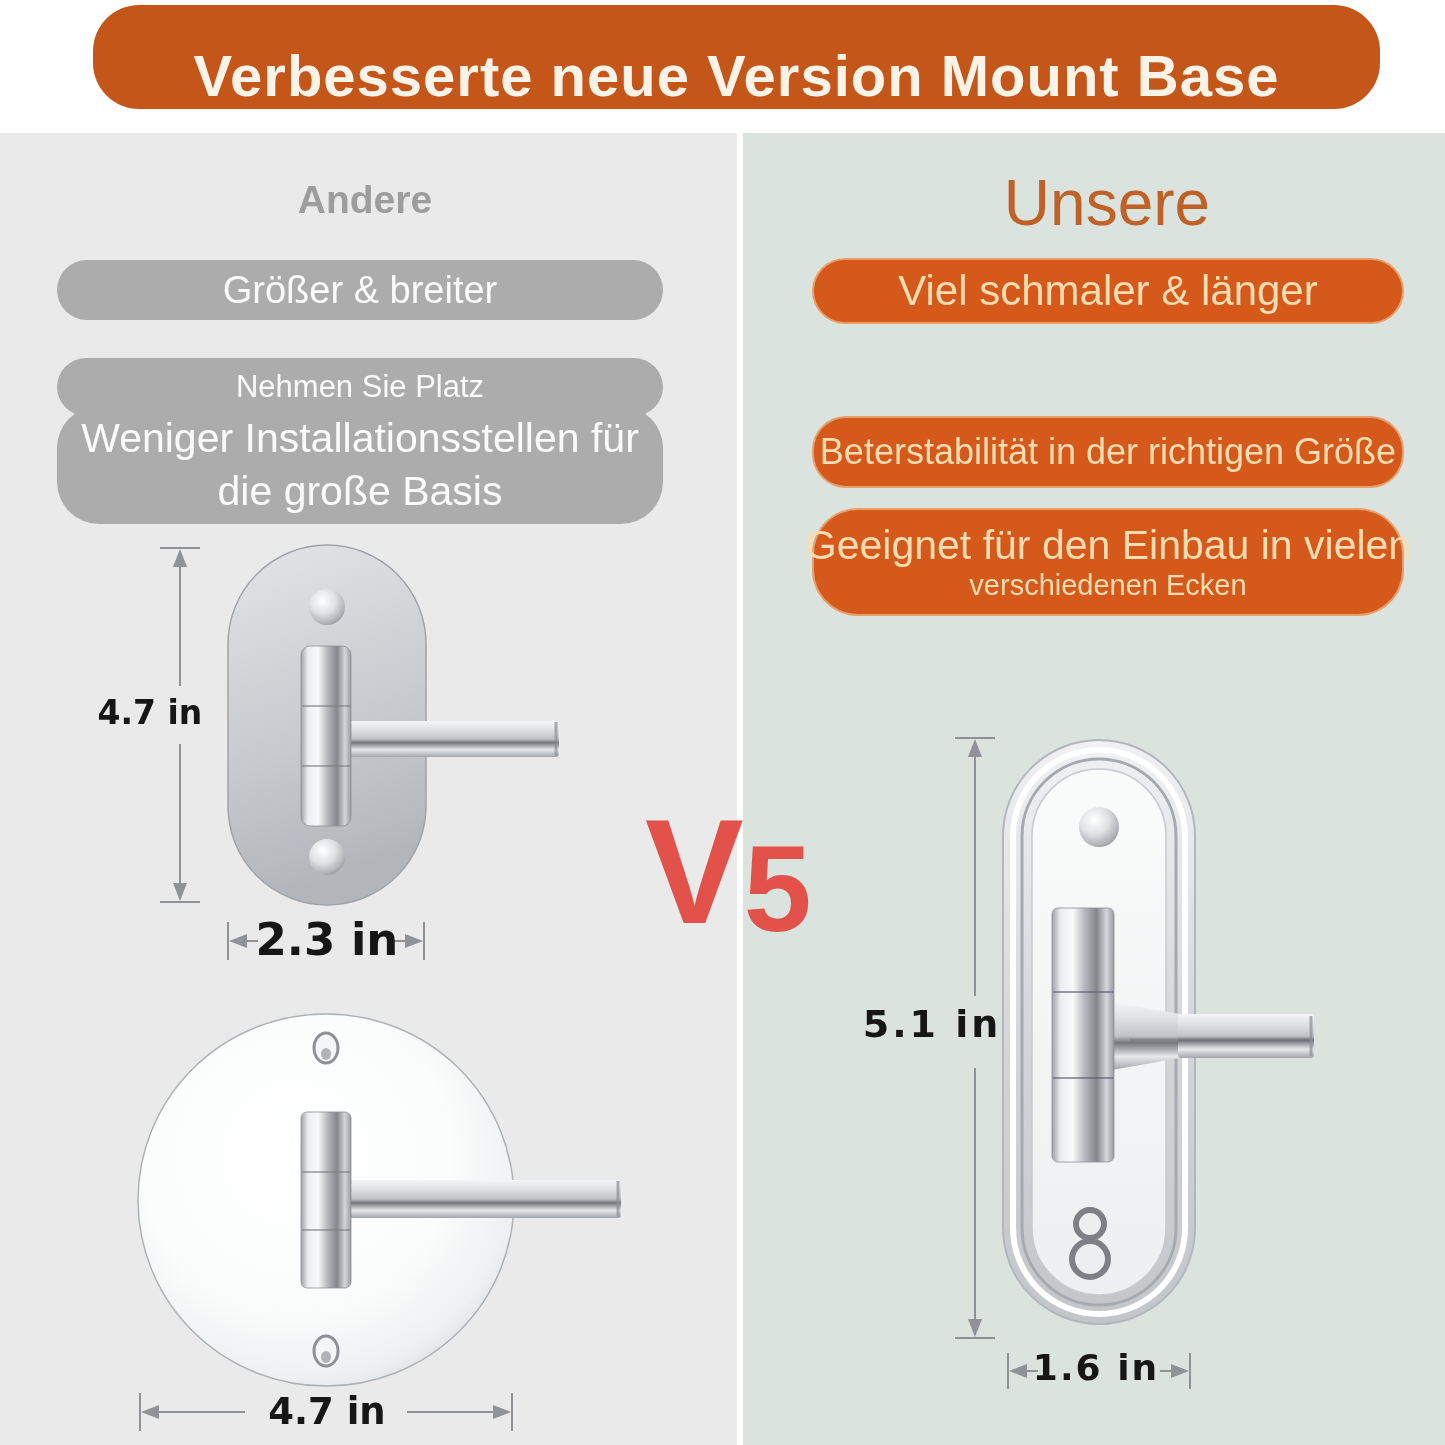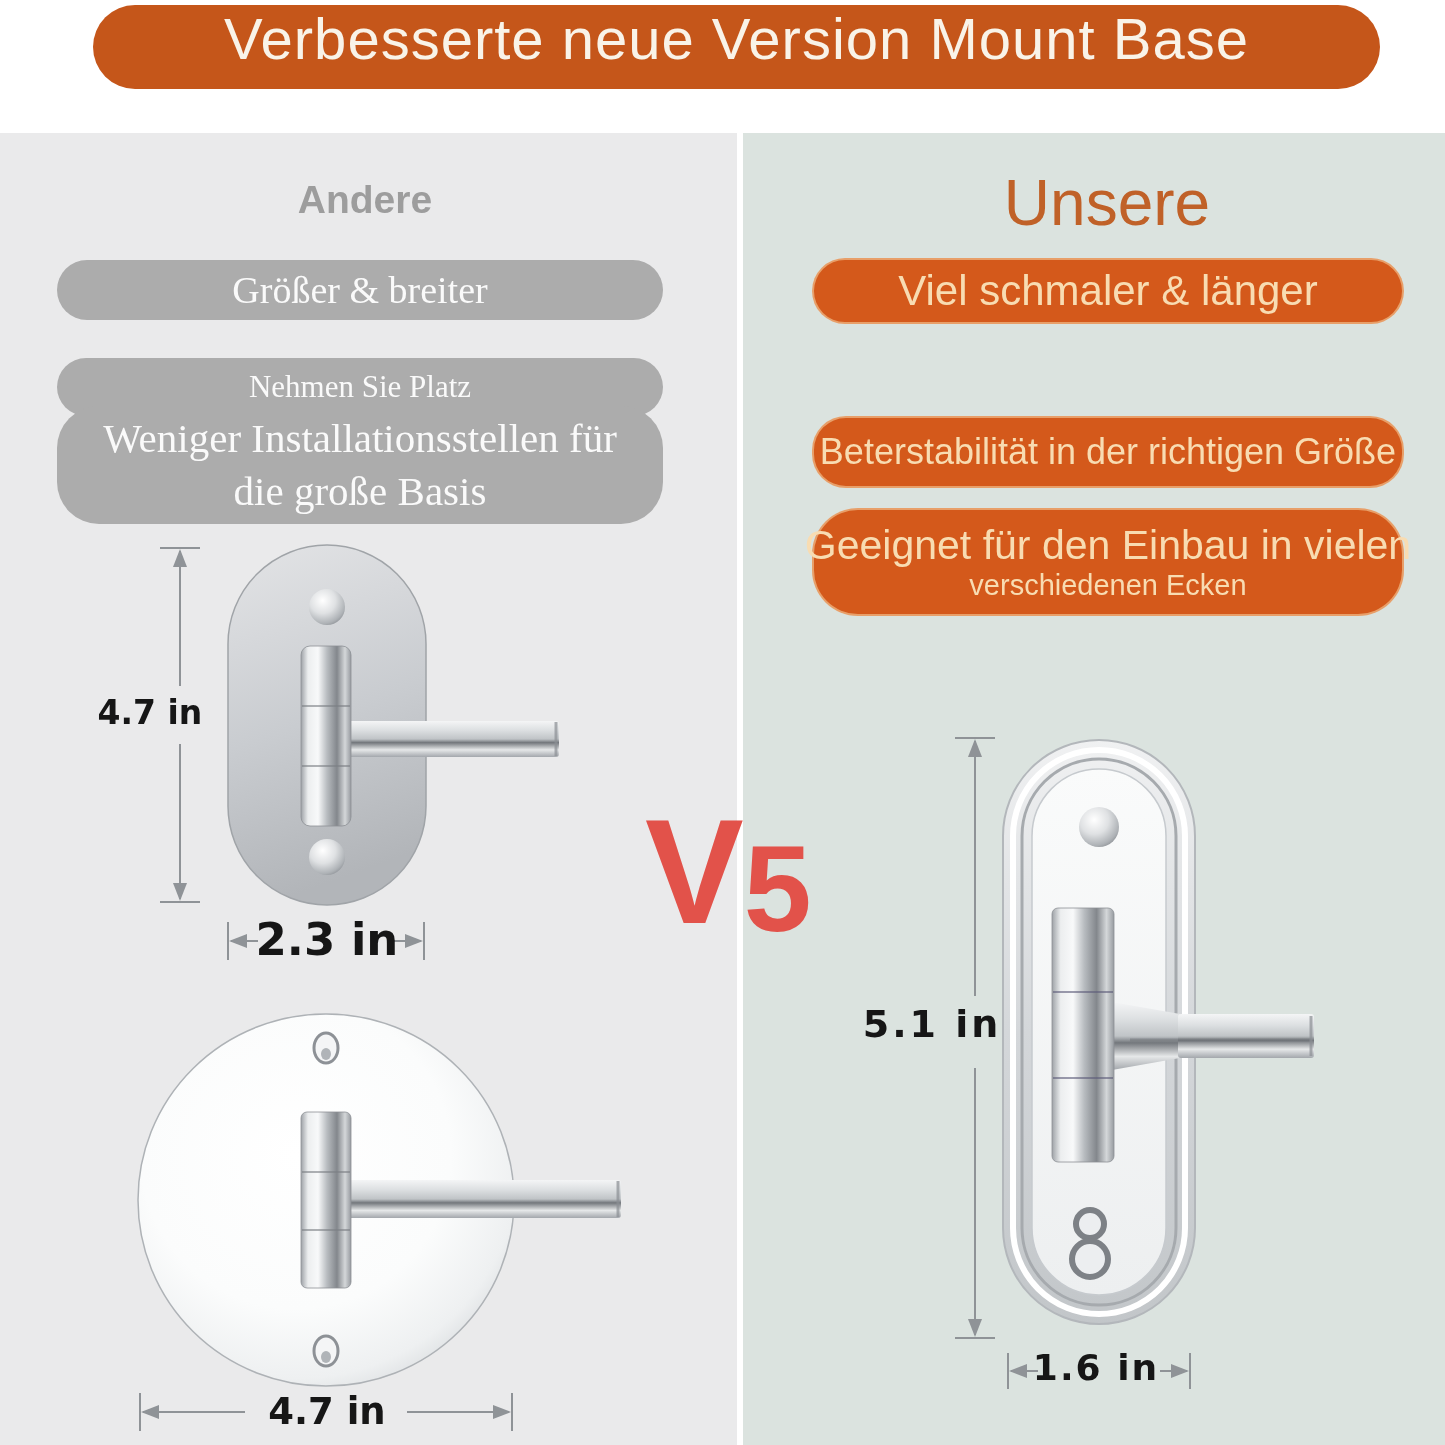--- a/index.html
+++ b/index.html
@@ -9,35 +9,35 @@
   }
   .abs{position:absolute;}
 
   
   .panel-left{left:0;top:133px;width:737px;height:1312px;background:#eaeaeb;}
   .panel-right{left:743px;top:133px;width:702px;height:1312px;background:#dbe3df;}
   .divider{left:737px;top:133px;width:6px;height:1312px;background:#ffffff;}
 
   
   .title-pill{
-    left:93px;top:5px;width:1287px;height:84px;border-radius:46px;
-    background:#c5561a;display:flex;align-items:flex-start;justify-content:center;
-    color:#f9f3e8;font-size:58px;font-weight:400;letter-spacing:1px;white-space:nowrap;
+    left:93px;top:5px;width:1287px;height:104px;border-radius:46px;
+    background:#c5561a;display:flex;align-items:flex-end;justify-content:center;
+    color:#f9f3e8;font-size:58px;font-weight:700;letter-spacing:1px;white-space:nowrap;
   }
 
   
   .hdr-andere{left:60px;top:178px;width:610px;text-align:center;
     color:#9d9d9d;font-size:39px;font-weight:bold;}
   .hdr-unsere{left:810px;top:166px;width:594px;text-align:center;
     color:#c06128;font-size:64px;font-weight:500;}
 
   
   .gpill{left:57px;width:606px;background:#acacac;border-radius:32px;
     display:flex;flex-direction:column;align-items:center;justify-content:center;
-    color:#fafafa;text-align:center;font-family:Liberation Serif, serif;}
+    color:#fafafa;text-align:center;}
   .gp1{top:260px;height:60px;font-size:38px;}
   .gp2{top:331px;height:58px;font-size:31px;margin-top:27px;}
   .gp3{top:406px;height:118px;font-size:41px;line-height:1.3;border-radius:42px;}
 
   .opill{left:812px;width:592px;background:#d4591b;border-radius:34px;
     border:2px solid rgba(247,216,170,0.55);box-sizing:border-box;
     display:flex;flex-direction:column;align-items:center;justify-content:center;
     color:#f8dcb2;text-align:center;white-space:nowrap;}
   .op1{top:258px;height:66px;font-size:42px;}
   .op2{top:337px;height:64px;font-size:42px;}

